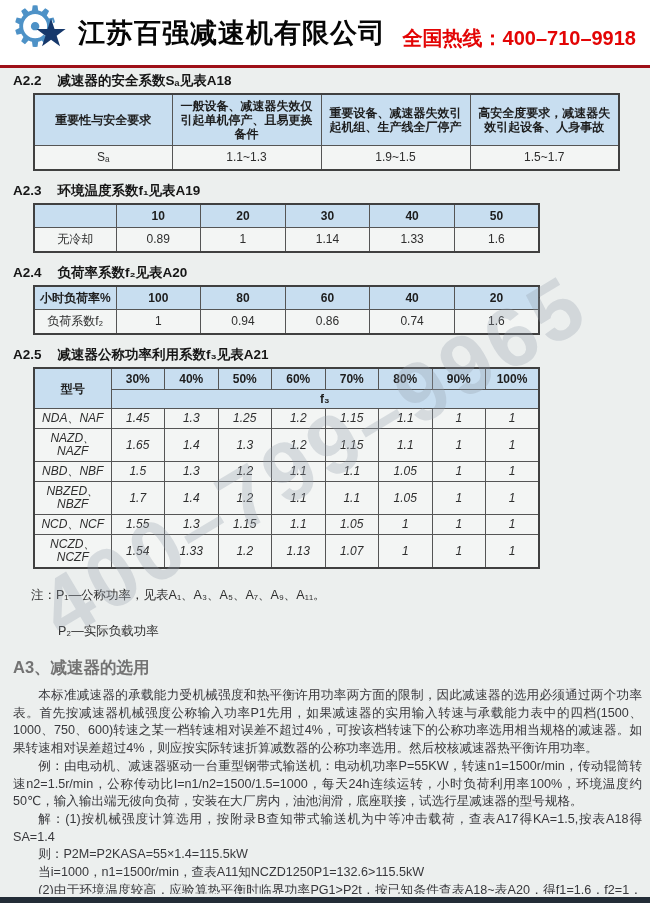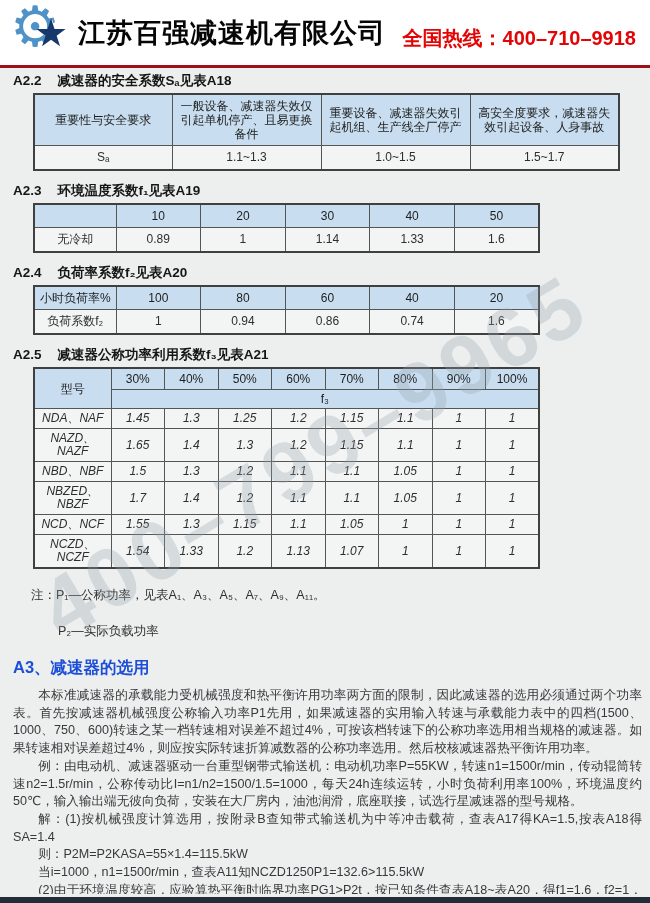--- a/index.html
+++ b/index.html
@@ -19,31 +19,31 @@
 
   
   .content{position:relative;height:826px;padding:5px 8px 0 13px;box-sizing:border-box;overflow:hidden;}
   h2.sec{font-size:13.5px;line-height:15px;margin:0 0 5px 0;color:#161616;font-weight:bold;}
   .sec .num{margin-right:16px;}
   .section{margin-bottom:12px;}
 
   .tbl{width:507px;margin-left:20px;border-collapse:collapse;table-layout:fixed;
        font-size:12px;color:#2e2e2e;border:2px solid #404040;background:#f3f5f4;}
   .tbl th,.tbl td{border:1px solid #555555;padding:4px 3px;text-align:center;line-height:14px;}
-  .tbl th{background:#c8def0;font-weight:normal;color:#1d1d1d;}
+  .tbl th{background:#c8def0;font-weight:bold;color:#1d1d1d;}
   .tbl td{background:#f3f5f4;padding:5px 3px;line-height:13px;}
   .tbl-a21 th{padding:3px 2px;}
   .tbl-a21 .frow th{padding:2px;}
   .tbl-a21 td{padding:3px 2px;font-style:italic;}
 
   .notes{margin:10px 0 0 2px;font-size:12.5px;color:#303030;line-height:20px;}
   .notes p{margin:16px;}
   .note2{padding-left:27px;}
 
-  .a3-head{font-size:16.5px;font-weight:bold;color:#1d4ed8;margin:16px 0 8px 0;}
+  .a3-head{font-size:16.5px;font-weight:bold;color:#737373;margin:16px 0 8px 0;}
   .bodytext p{margin:0;font-size:12.6px;line-height:17.7px;color:#38383c;
               text-indent:2em;text-align:justify;}
 
   .watermark{position:absolute;left:48px;top:500px;transform-origin:0 50%;
              transform:rotate(-31deg);font-size:84px;font-weight:bold;letter-spacing:5px;
              color:rgba(150,160,172,0.30);white-space:nowrap;pointer-events:none;z-index:4;}
   .bottom-bar{position:absolute;left:0;bottom:0;width:650px;height:6px;background:#232d37;}
 </style>
 </head>
 <body>
@@ -73,21 +73,21 @@
         <tbody>
             <tr>
           <th>重要性与安全要求</th>
           <th>一般设备、减速器失效仅引起单机停产、且易更换备件</th>
           <th>重要设备、减速器失效引起机组、生产线全厂停产</th>
           <th>高安全度要求，减速器失效引起设备、人身事故</th>
         </tr>
         <tr>
           <td>Sₐ</td>
           <td>1.1~1.3</td>
-          <td>1.0~1.5</td>
+          <td>1.9~1.5</td>
           <td>1.5~1.7</td>
         </tr>
       </tbody>
         </table>
     </div>
 
     <div class="section">
       <h2 class="sec"><span class="num">A2.3</span><span>环境温度系数f₁见表A19</span></h2>
       <table class="tbl tbl-a19">
         <colgroup>

